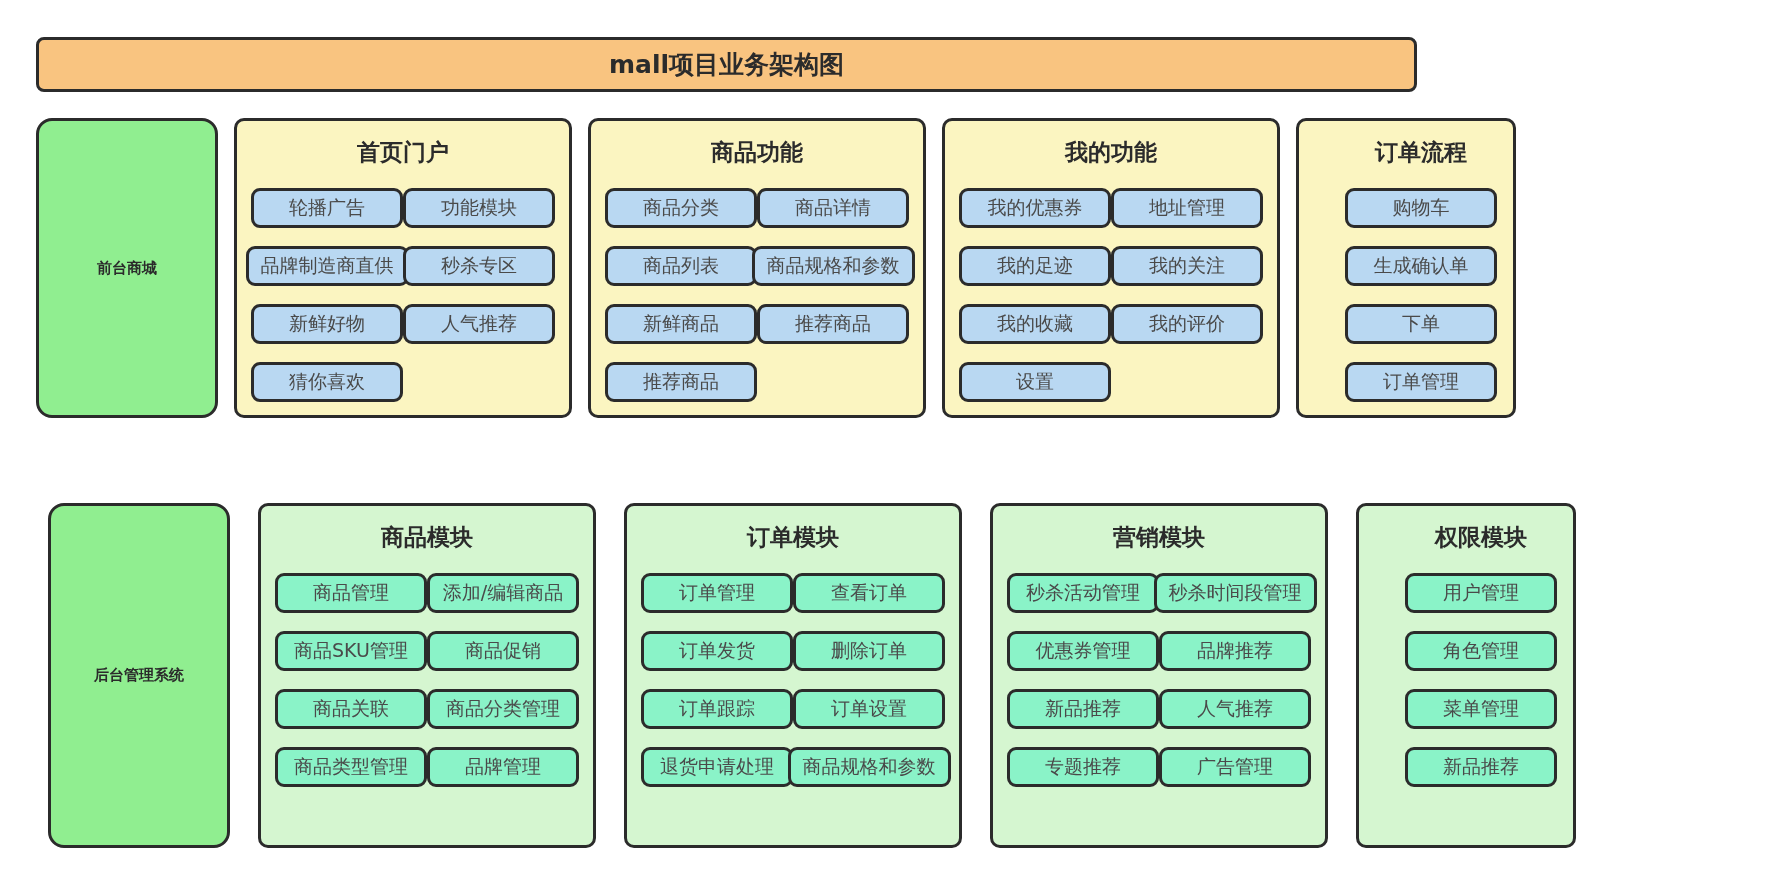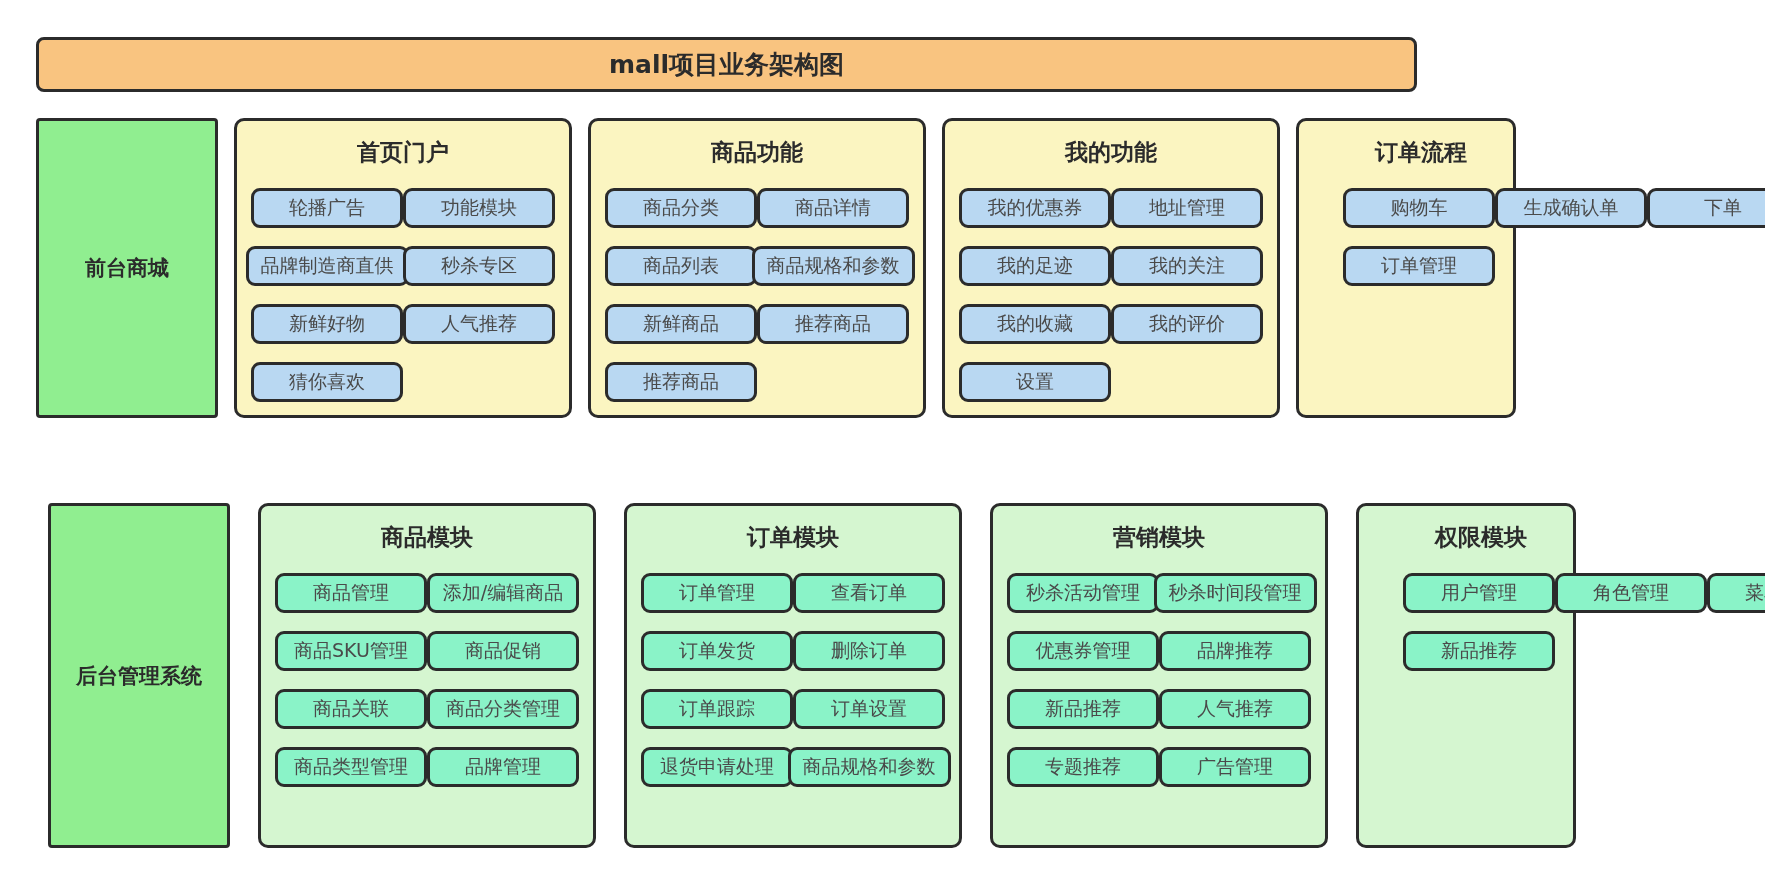--- a/index.html
+++ b/index.html
@@ -27,24 +27,24 @@
     background:var(--banner);
     display:flex;align-items:center;justify-content:center;
     font-size:25px;font-weight:bold;color:var(--title-text);
   }
   #rows{display:block;}
   .row{display:flex;gap:16px;}
   .row.front{margin-top:26px;}
   .row.back{margin-top:85px;}
   .side-label{
     width:182px;flex:0 0 182px;
-    border:3px solid var(--border);border-radius:4px;
+    border:3px solid var(--border);border-radius:16px;
     background:var(--label-green);
     display:flex;align-items:center;justify-content:center;
-    font-size:21px;font-weight:bold;color:var(--title-text);
+    font-size:15px;font-weight:bold;color:var(--title-text);
     text-align:center;
   }
   .front .side-label,.front .panel{height:300px;}
   .back .side-label,.back .panel{height:345px;margin-left:12px;}
   .panel{
     border:3px solid var(--border);border-radius:10px;
     padding:14px 14px 0 14px;
   }
   .panel.cols2{flex:1 1 auto;}
   .panel.cols1{width:220px;flex:0 0 220px;padding-left:44px;}
@@ -52,21 +52,21 @@
   .back .panel{background:var(--panel-back);}
   .panel-title{
     text-align:center;font-size:23px;font-weight:bold;
     color:var(--title-text);margin-top:2px;
   }
   .btn-grid{
     display:grid;grid-template-columns:1fr 1fr;
     justify-items:center;align-items:center;
     row-gap:18px;margin-top:20px;
   }
-  .cols1 .btn-grid{grid-template-columns:1fr 1fr 1fr;}
+  .cols1 .btn-grid{grid-template-columns:1fr;}
   .node-btn{
     height:40px;min-width:152px;max-width:186px;
     padding:0 12px;
     border:3px solid var(--border);border-radius:9px;
     display:flex;align-items:center;justify-content:center;
     font-size:19px;color:var(--btn-text);
     white-space:nowrap;
   }
   .front .node-btn{background:var(--btn-front);}
   .back .node-btn{background:var(--btn-back);}

